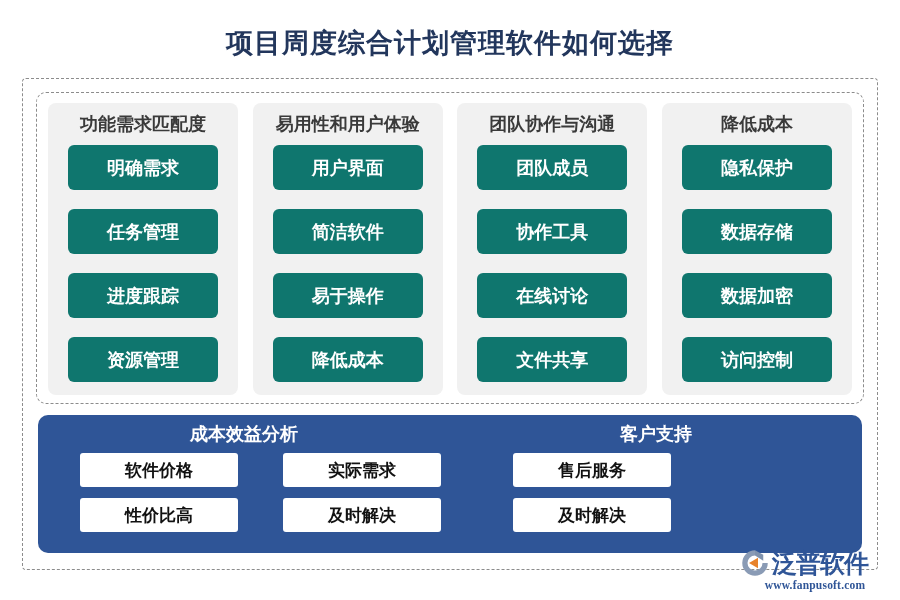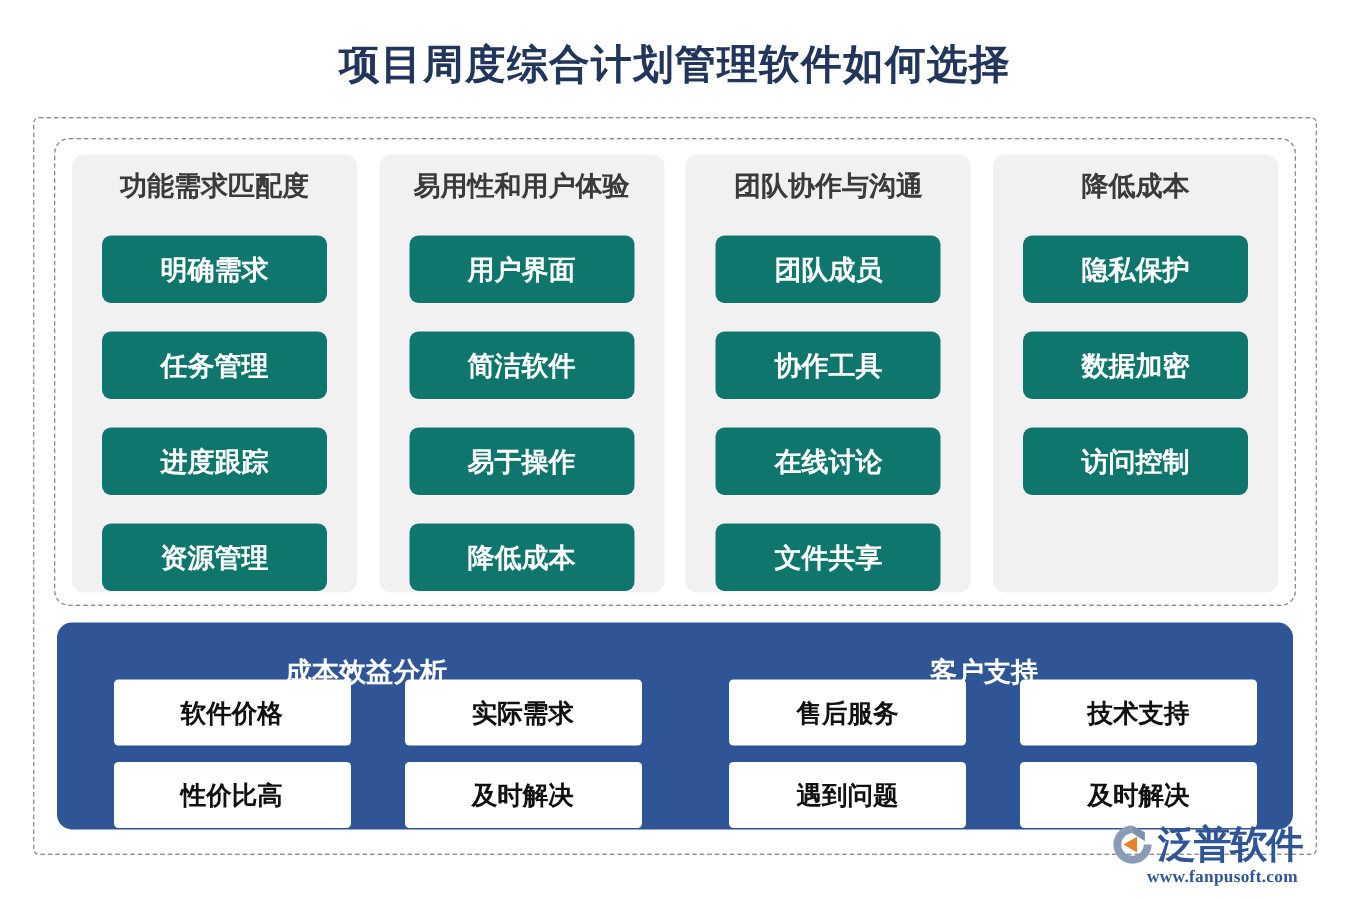--- a/index.html
+++ b/index.html
@@ -70,21 +70,21 @@
     flex-direction: column;
     align-items: center;
     padding-top: 9px;
     box-sizing: border-box;
   }
   .category-title {
     color: #3a3a3a;
     font-size: 18px;
     font-weight: bold;
     line-height: 1.4;
-    margin-bottom: 20px;
+    margin-bottom: 8px;
     white-space: nowrap;
   }
   .category-item {
     width: 150px;
     height: 45px;
     background: #0f766e;
     border-radius: 6px;
     color: #ffffff;
     font-size: 18px;
     font-weight: bold;
@@ -103,21 +103,21 @@
     top: 415px;
     width: 824px;
     height: 138px;
     background: #2f5597;
     border-radius: 10px;
     box-sizing: border-box;
   }
   .blue-headers {
     display: flex;
     height: 38px;
-    padding-top: 20px;
+    padding-top: 6px;
     box-sizing: border-box;
   }
   .blue-header {
     flex: 1;
     text-align: center;
     color: #ffffff;
     font-size: 18px;
     font-weight: bold;
     line-height: 1.5;
     white-space: nowrap;
@@ -130,21 +130,21 @@
     margin-bottom: 11px;
   }
   .blue-row:last-child { margin-bottom: 0; }
   .blue-cell-wrap {
     width: 25%;
     display: flex;
     justify-content: center;
   }
   .blue-cell {
     width: 158px;
-    height: 44px;
+    height: 34px;
     background: #ffffff;
     border-radius: 3px;
     color: #111111;
     font-size: 17px;
     font-weight: bold;
     display: flex;
     align-items: center;
     justify-content: center;
     white-space: nowrap;
   }
@@ -219,20 +219,21 @@
     <div class="category-title">团队协作与沟通</div>
     <div class="category-item">团队成员</div>
     <div class="category-item">协作工具</div>
     <div class="category-item">在线讨论</div>
     <div class="category-item">文件共享</div>
   </div>
 
   <div class="category-col">
     <div class="category-title">降低成本</div>
     <div class="category-item">隐私保护</div>
+    <div class="category-item">数据存储</div>
     <div class="category-item">数据加密</div>
     <div class="category-item">访问控制</div>
   </div>
 
 </div>
 
 <div class="blue-panel">
 
   <div class="blue-headers">
     <div class="blue-header">成本效益分析</div>
@@ -244,34 +245,28 @@
     <div class="blue-row">
       <div class="blue-cell-wrap gap-left">
         <div class="blue-cell">软件价格</div>
       </div>
       <div class="blue-cell-wrap gap-left">
         <div class="blue-cell">实际需求</div>
       </div>
       <div class="blue-cell-wrap gap-right">
         <div class="blue-cell">售后服务</div>
       </div>
-      <div class="blue-cell-wrap gap-right">
-        <div class="blue-cell">技术支持</div>
-      </div>
     </div>
 
     <div class="blue-row">
       <div class="blue-cell-wrap gap-left">
         <div class="blue-cell">性价比高</div>
       </div>
       <div class="blue-cell-wrap gap-left">
         <div class="blue-cell">及时解决</div>
-      </div>
-      <div class="blue-cell-wrap gap-right">
-        <div class="blue-cell">遇到问题</div>
       </div>
       <div class="blue-cell-wrap gap-right">
         <div class="blue-cell">及时解决</div>
       </div>
     </div>
 
   </div>
 </div>
 
 <div class="watermark">

